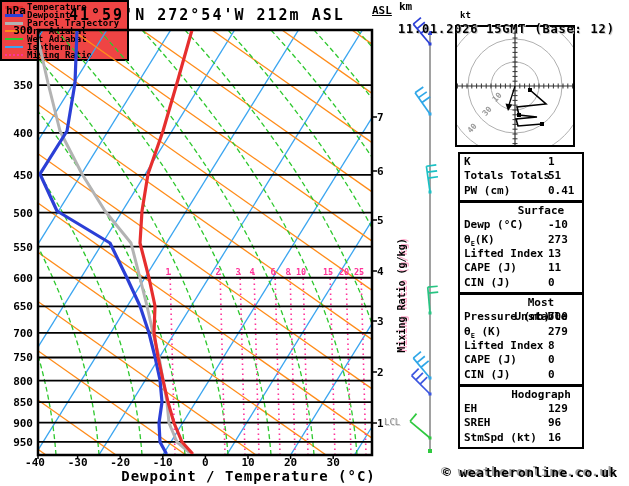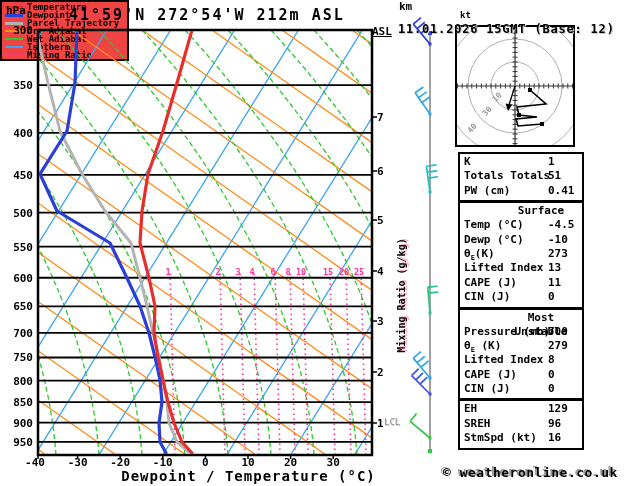--- a/index.html
+++ b/index.html
@@ -3,21 +3,21 @@
 <meta charset="utf-8">
 <style>
   html,body{margin:0;padding:0;background:#fff;}
   #stage{position:relative;width:629px;height:486px;background:#fff;overflow:hidden;
          font-family:"DejaVu Sans Mono","Liberation Mono",monospace;color:#000;}
   .abs{position:absolute;}
   .b{font-weight:bold;}
   #title{left:57px;top:6px;font-size:15px;letter-spacing:2px;margin-left:12px;}
   #hpa-unit{left:6px;top:4px;font-size:11px;}
   #km-unit{left:381px;top:0px;font-size:11px;padding-left:18px;}
-  #asl-unit{left:372px;top:25px;font-size:11px;text-decoration:underline;}
+  #asl-unit{left:372px;top:4px;font-size:11px;text-decoration:underline;}
   #datetime{left:398px;top:22px;font-size:12px;letter-spacing:0.8px;text-shadow:1px 1px 0 #ccc;white-space:nowrap;}
   #kt-label{left:460px;top:10px;font-size:9px;}
   #legend{left:241px;top:31px;width:129px;height:61px;border:2px solid #000;background:#ef4444;
           display:flex;flex-direction:column;justify-content:space-around;padding:1px 0;box-sizing:border-box;z-index:5;}
   .lg-row{display:flex;align-items:center;height:8px;line-height:8px;}
   .lg-swatch{width:18px;margin:0 4px 0 3px;flex:none;border-top-width:3px;border-top-style:solid;height:0;}
   .lg-swatch.thin{border-top-width:2px;}
   .lg-swatch.dot{border-top-style:dotted;}
   .lg-label{font-size:9px;font-weight:bold;white-space:nowrap;}
   #mix-axis-label{left:334px;top:238px;width:130px;text-align:center;font-size:10px;font-weight:bold;
@@ -366,24 +366,20 @@
           <span class="pv">51</span>
         </div>
         <div class="prow">
           <span class="pl">PW (cm)</span>
           <span class="pv">0.41</span>
         </div>
       </div>
       <div class="pbox">
         <div class="phead">Surface</div>
         <div class="prow">
-          <span class="pl">Temp (°C)</span>
-          <span class="pv">-4.5</span>
-        </div>
-        <div class="prow">
           <span class="pl">Dewp (°C)</span>
           <span class="pv">-10</span>
         </div>
         <div class="prow">
           <span class="pl">θ<sub>E</sub>(K)</span>
           <span class="pv">273</span>
         </div>
         <div class="prow">
           <span class="pl">Lifted Index</span>
           <span class="pv">13</span>
@@ -414,20 +410,21 @@
         <div class="prow">
           <span class="pl">CAPE (J)</span>
           <span class="pv">0</span>
         </div>
         <div class="prow">
           <span class="pl">CIN (J)</span>
           <span class="pv">0</span>
         </div>
       </div>
       <div class="pbox">
+        <div class="phead">Hodograph</div>
         <div class="prow">
           <span class="pl">EH</span>
           <span class="pv">129</span>
         </div>
         <div class="prow">
           <span class="pl">SREH</span>
           <span class="pv">96</span>
         </div>
         <div class="prow">
           <span class="pl">StmSpd (kt)</span>

